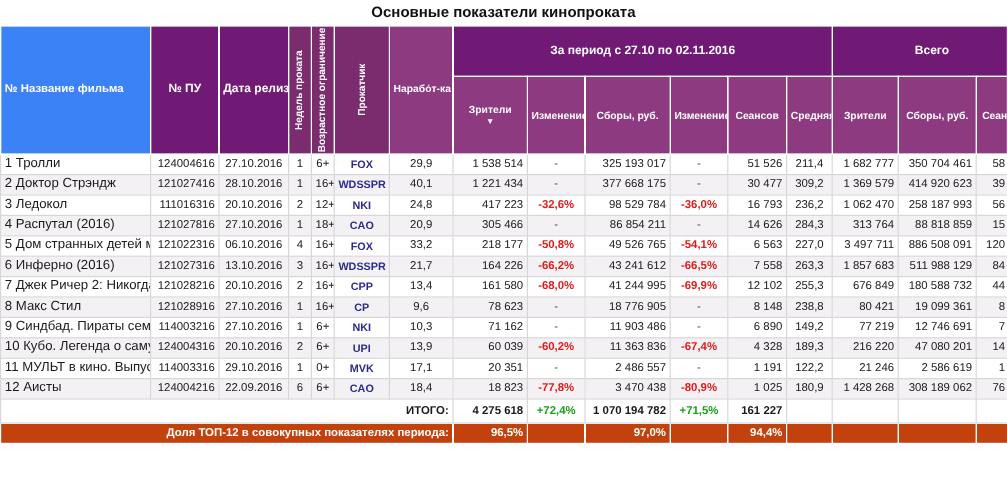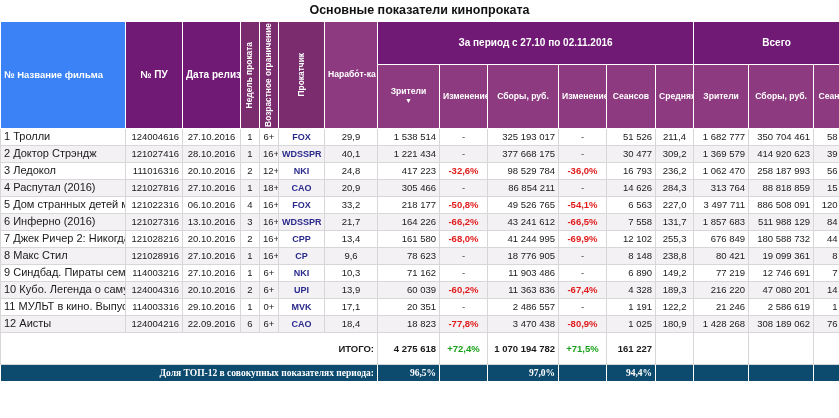--- a/index.html
+++ b/index.html
@@ -101,32 +101,32 @@
   td.rnum { text-align: right; padding-right: 5px; }
   td.ctr { text-align: center; margin-left: 19px; }
   .neg { color: #e01b1b; font-weight: bold; }
   .pos { color: #1aa11a; font-weight: bold; }
   .dash { color: #444; }
   
   tr.totals td {
     background: #ffffff;
     border: 1px solid #d7d7d7;
     font-weight: bold;
-    height: 32px;
+    height: 20px;
     font-size: 9.5px;
   }
   .totals-label { text-align: right; padding-right: 5px; }
   .share-bar {
     background: #7b2c6f;
     color: #fff;
     font-weight: bold;
     font-size: 9.5px;
     height: 17px;
   }
-  .share-bar td { border: 1px solid #7b2c6f; background: #0c4a6e; color:#fff;font-family:Liberation Serif, serif; }
+  .share-bar td { border: 1px solid #7b2c6f; background: #c2410c; color:#fff; }
   .share-label { text-align: right; padding-right: 6px; }
   .share-val { text-align: right; }
   .sortmark { font-size: 7px; }
 </style>
 </head>
 <body>
 
 <div class="sheet">
 
   <div class="title">Основные показатели кинопроката</div>
@@ -283,21 +283,21 @@
           <td class="date">13.10.2016</td>
           <td class="weeks">3</td>
           <td class="age">16+</td>
           <td class="distrib">WDSSPR</td>
           <td class="ctr">21,7</td>
           <td class="rnum">164 226</td>
           <td class="ctr neg">-66,2%</td>
           <td class="rnum">43 241 612</td>
           <td class="ctr neg">-66,5%</td>
           <td class="rnum">7 558</td>
-          <td class="ctr">131,7</td>
+          <td class="ctr">263,3</td>
           <td class="rnum">1 857 683</td>
           <td class="rnum">511 988 129</td>
           <td class="rnum">84 275</td>
         </tr>
         <tr class="row">
           <td class="name"><span>7</span> Джек Ричер 2: Никогда не возвращайся</td>
           <td class="pu">121028216</td>
           <td class="date">20.10.2016</td>
           <td class="weeks">2</td>
           <td class="age">16+</td>

